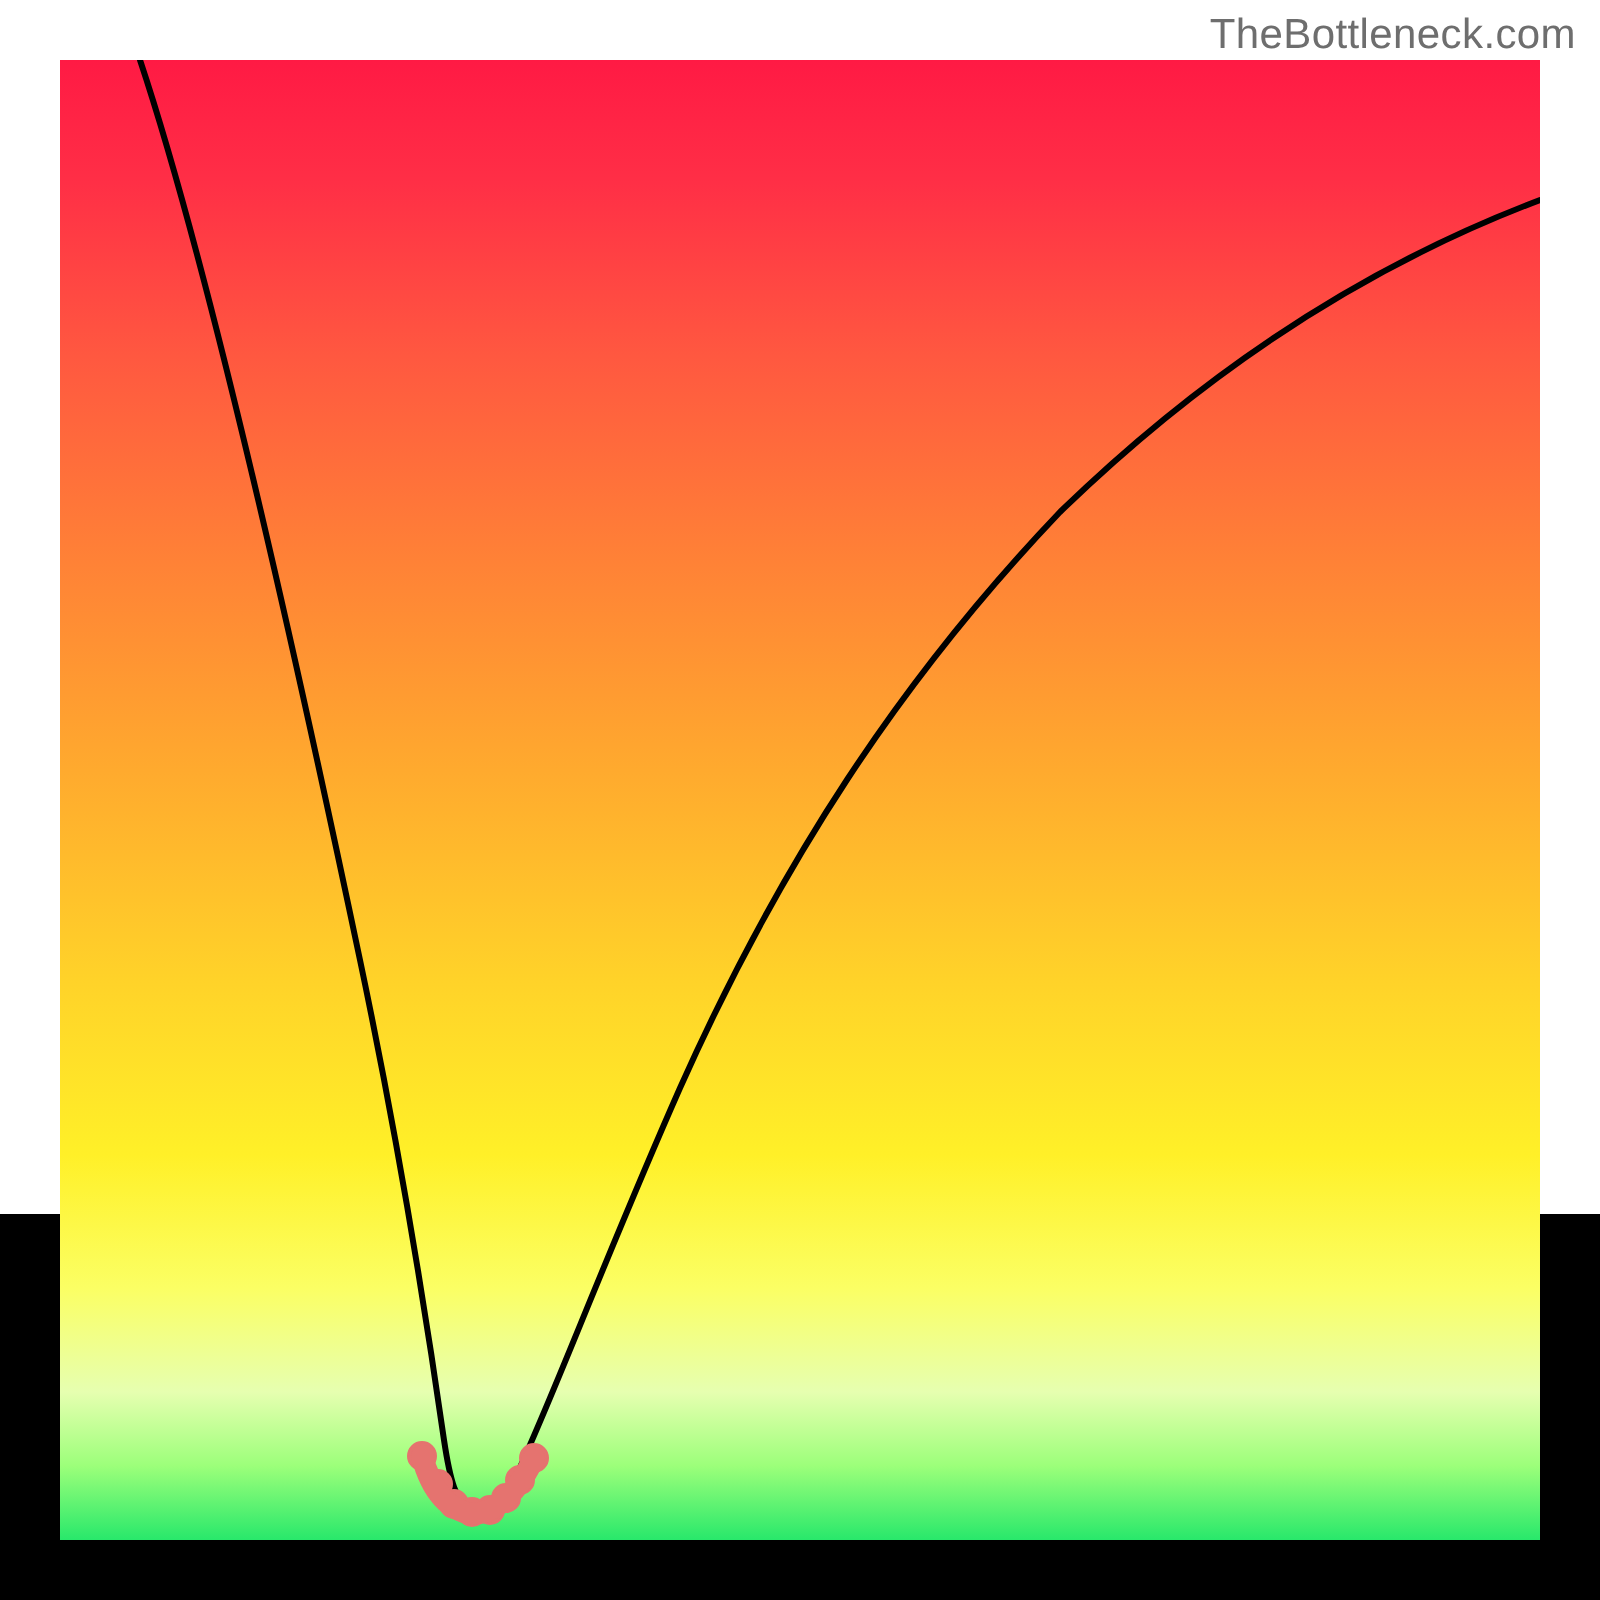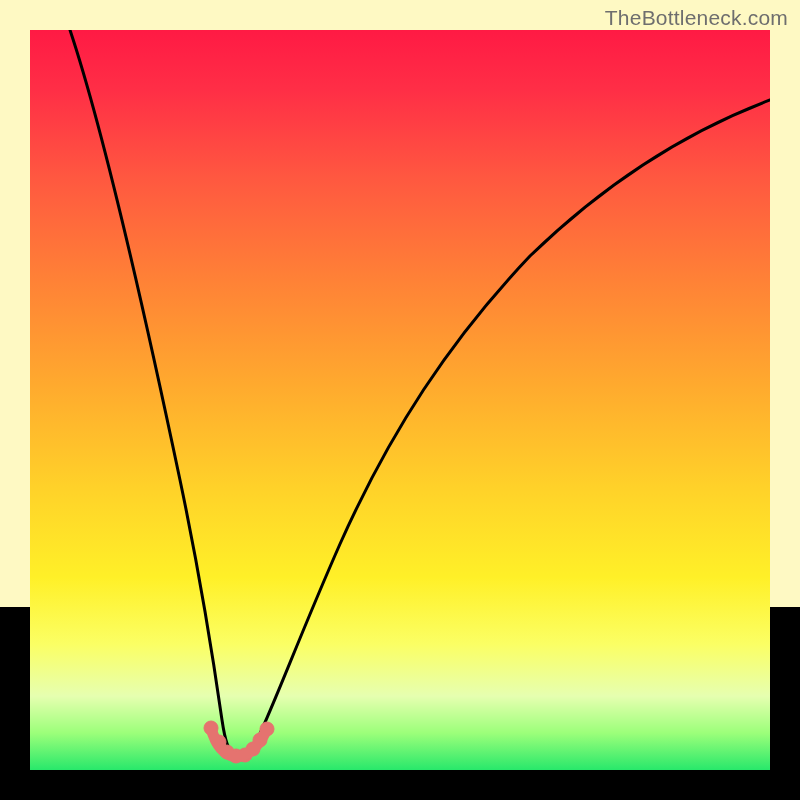--- a/index.html
+++ b/index.html
@@ -8,21 +8,21 @@
     width: 800px;
     height: 800px;
     background: #000;
     overflow: hidden;
     font-family: Arial, Helvetica, sans-serif;
   }
   .frame {
     position: absolute;
     left: 0; top: 0;
     width: 800px; height: 607px;
-    background: #fef9c3;
+    background: #ffffff;
   }
   .plot-area {
     position: absolute;
     left: 30px;
     top: 30px;
     width: 740px;
     height: 740px;
     overflow: hidden;
   }
   .gradient {

